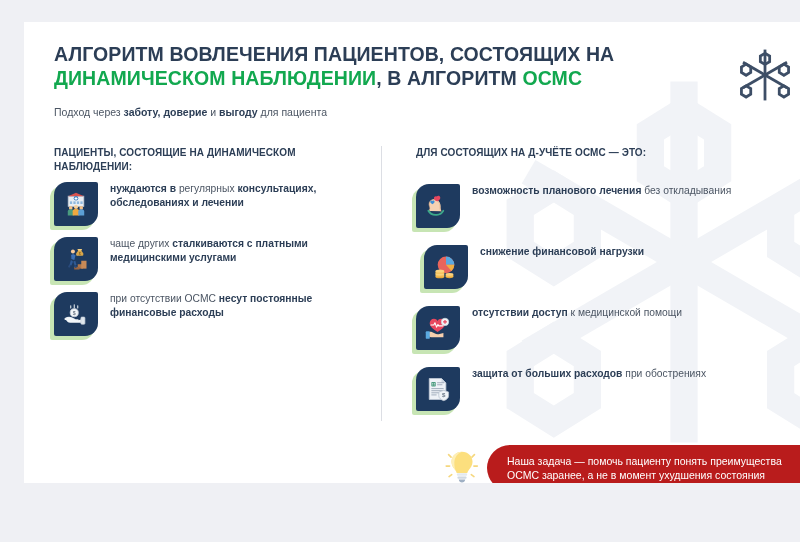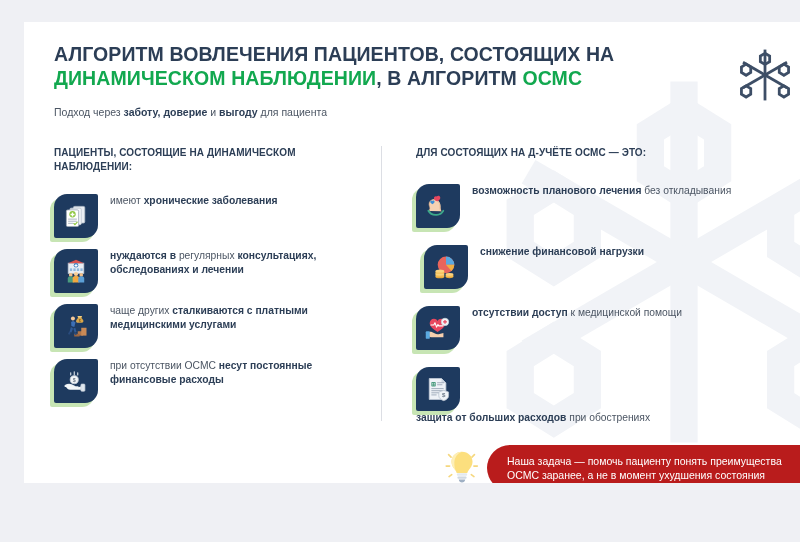--- a/index.html
+++ b/index.html
@@ -210,39 +210,20 @@
         <path d="M39 135 l15 9 v18 l-15 9 -15 -9 v-18 z"></path>
       </g>
     </svg>
 
     <div id="divider"></div>
 
     <div id="col-left">
       <div class="col-head">ПАЦИЕНТЫ, СОСТОЯЩИЕ НА ДИНАМИЧЕСКОМ НАБЛЮДЕНИИ:</div>
       <ul class="items">
 
-        <li class="item" style="margin-top:20px;">
-          <span class="tile-wrap">
-            <span class="tile-shadow"></span>
-            <span class="tile">
-              <svg width="28" height="28" viewBox="0 0 32 32">
-                <rect x="13" y="5" width="13" height="19" rx="1.5" fill="#e9edf2" stroke="#b9c2cd" stroke-width="0.9"></rect>
-                <rect x="9" y="7" width="13" height="19" rx="1.5" fill="#f3f6f9" stroke="#b9c2cd" stroke-width="0.9"></rect>
-                <rect x="5" y="9" width="14" height="19" rx="1.5" fill="#ffffff" stroke="#9aa6b4" stroke-width="0.9"></rect>
-                <circle cx="12" cy="14" r="3.6" fill="#8dc63f"></circle>
-                <path d="M11.2 11.9h1.6v1.5h1.5v1.6h-1.5v1.5h-1.6v-1.5H9.7v-1.6h1.5z" fill="#ffffff"></path>
-                <rect x="7" y="19" width="10" height="1.1" fill="#aab4c0"></rect>
-                <rect x="7" y="21.4" width="10" height="1.1" fill="#aab4c0"></rect>
-                <rect x="7" y="23.8" width="6" height="1.1" fill="#aab4c0"></rect>
-                <path d="M13.6 24.6l1.2 1.2 2.6-2.7" stroke="#8dc63f" stroke-width="1.3" fill="none" stroke-linecap="round"></path>
-              </svg>
-            </span>
-          </span>
-          <span class="item-text"><span>имеют </span><b>хронические заболевания</b></span>
-        </li>
 
         <li class="item" style="margin-top:8px;">
           <span class="tile-wrap">
             <span class="tile-shadow"></span>
             <span class="tile">
               <svg width="28" height="28" viewBox="0 0 32 32">
                 <rect x="7" y="7" width="18" height="12" fill="#e8edf3" stroke="#b3bcc8" stroke-width="0.8"></rect>
                 <path d="M7 7l9-4 9 4z" fill="#d9534f"></path>
                 <circle cx="16" cy="9.5" r="2.6" fill="#3f7fc1"></circle>
                 <path d="M15.4 7.9h1.2v1.1h1.1v1.2h-1.1v1.1h-1.2v-1.1h-1.1V9h1.1z" fill="#ffffff"></path>
@@ -366,21 +347,21 @@
                 <circle cx="24" cy="9" r="4.2" fill="#f2f5f8" stroke="#cdd6df" stroke-width="0.8"></circle>
                 <path d="M23.3 6.8h1.4v1.5h1.5v1.4h-1.5v1.5h-1.4V9.7h-1.5V8.3h1.5z" fill="#e8475f"></path>
                 <path d="M3 21.4c3.3-1.9 6.3-1.1 9 .6 1.6 1 3.1 1.2 4.7 1l5.5-1.2v4.8H8.6C6 26.6 4.2 24.4 3 21.4z" fill="#f6cfae"></path>
                 <rect x="2" y="19.8" width="4.6" height="8.6" rx="1.1" fill="#5aa9e0"></rect>
               </svg>
             </span>
           </span>
           <span class="item-text"><b>отсутствии доступ</b><span> к медицинской помощи</span></span>
         </li>
 
-        <li class="item" style="margin-top:14px;flex-direction:column;">
+        <li class="item" style="margin-top:14px;">
           <span class="tile-wrap">
             <span class="tile-shadow"></span>
             <span class="tile">
               <svg width="28" height="28" viewBox="0 0 32 32">
                 <path d="M6 4h14l5 5v19H6z" fill="#eef2f7" stroke="#c3ccd7" stroke-width="0.9"></path>
                 <path d="M20 4l5 5h-5z" fill="#cfd8e3"></path>
                 <rect x="8.4" y="8" width="5" height="5" rx="0.8" fill="#4a9b7f"></rect>
                 <rect x="9.5" y="9.1" width="0.9" height="0.9" fill="#ffffff"></rect>
                 <rect x="11.3" y="9.1" width="0.9" height="0.9" fill="#ffffff"></rect>
                 <rect x="9.5" y="10.9" width="0.9" height="0.9" fill="#ffffff"></rect>

